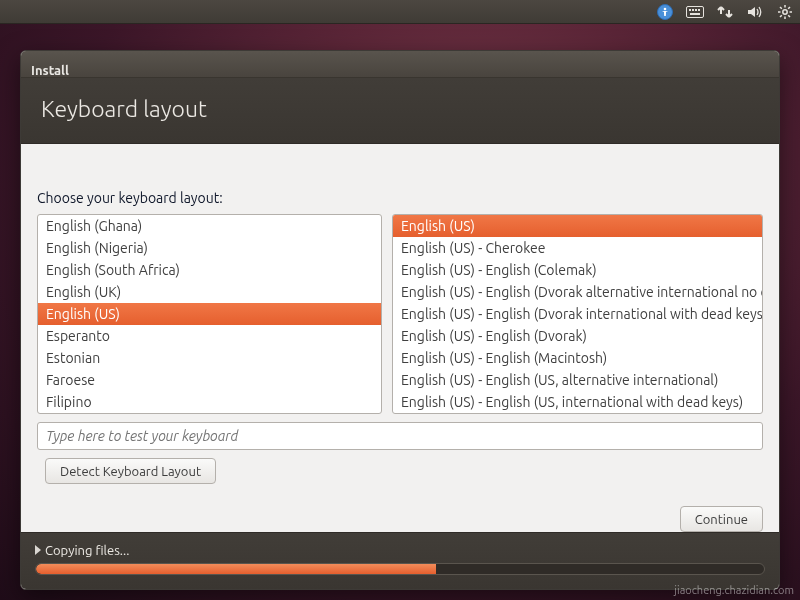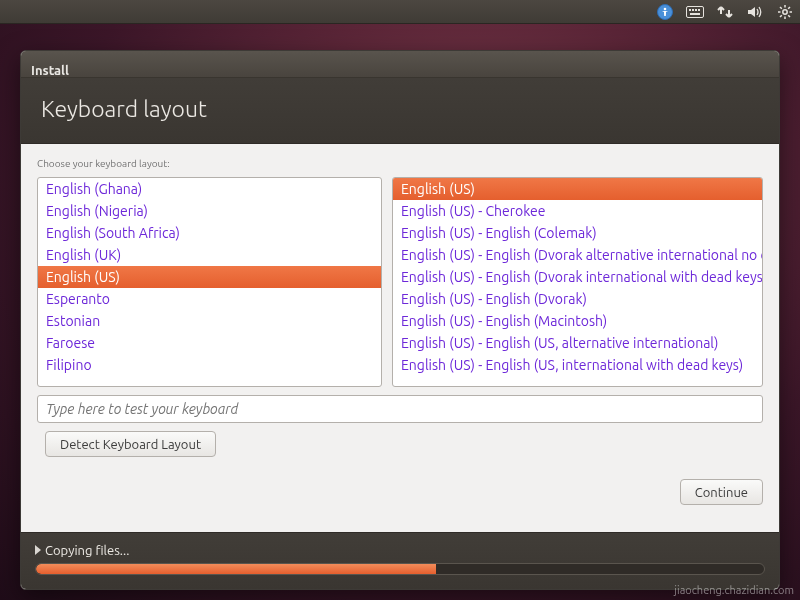--- a/index.html
+++ b/index.html
@@ -67,39 +67,39 @@
   }
   .content {
     flex: 1;
     padding: 14px 16px 10px;
     display: flex;
     flex-direction: column;
     gap: 8px;
     overflow: hidden;
     background: #f2f1f0;
   }
-  .prompt { font-size: 10px; color: #737373; }
+  .prompt { font-size: 14px; color: #0f172a; margin-top: 32px; }
   .lists {
     display: flex;
     gap: 10px;
     height: 210px;
   }
   .listbox {
     flex: 1;
     background: #fff;
     border: 1px solid #b4b0ab;
     border-radius: 3px;
     overflow: hidden;
     font-size: 14px;
   }
   .listbox .item {
     padding: 3px 8px;
     white-space: nowrap;
     overflow: hidden;
-    color: #6d28d9;
+    color: #404040;
     cursor: default;
   }
   .listbox .item.selected {
     background: #e96c3d;
     background: linear-gradient(#f07746, #e55f2e);
     color: #fff;
   }
   .listbox.left { flex: 0 0 345px; }
   .listbox.right { flex: 1; }
   .test-row { display: flex; }

